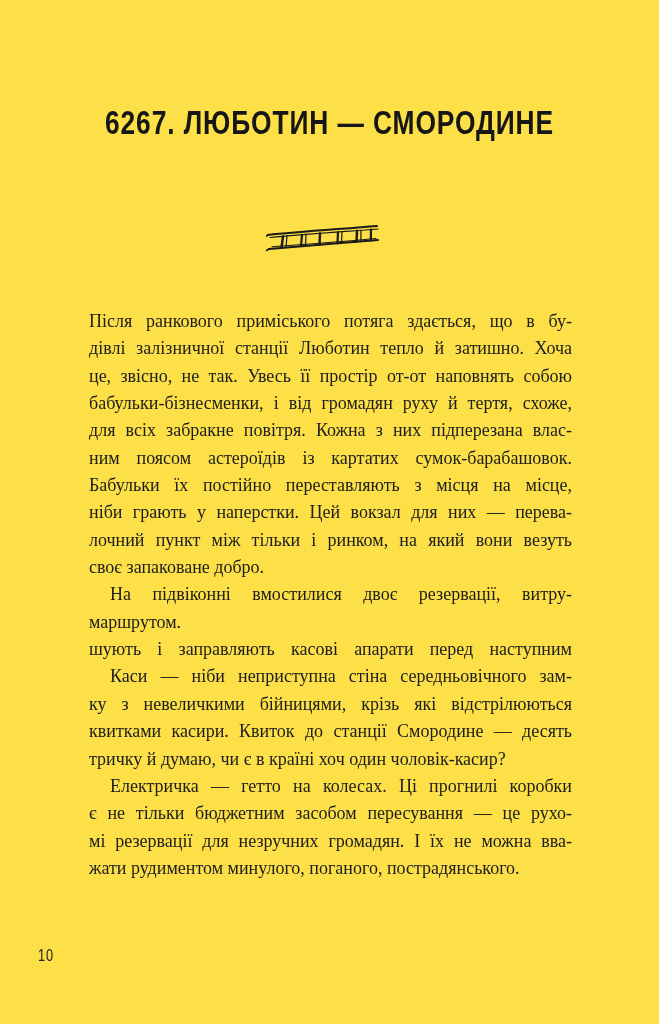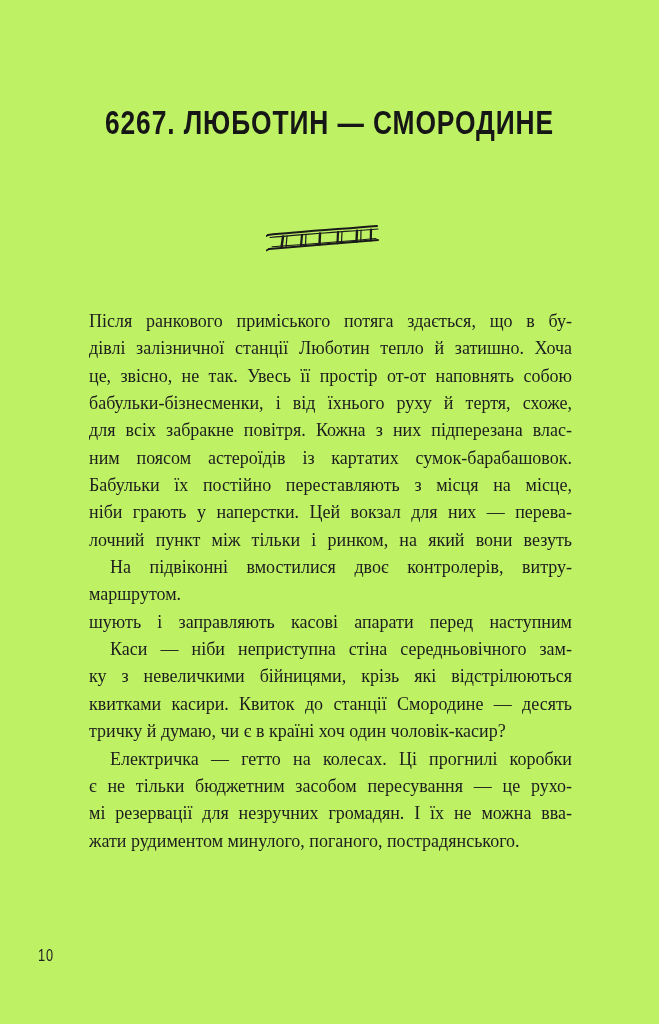--- a/index.html
+++ b/index.html
@@ -5,21 +5,21 @@
   html, body {
     margin: 0;
     padding: 0;
     background: #e8e8e8;
   }
   .page {
     position: relative;
     width: 659px;
     height: 1024px;
     margin: 0 auto;
-    background: #bef264;
+    background: #fde047;
     overflow: hidden;
     font-family: "Liberation Serif", serif;
   }
   .chapter-title {
     position: absolute;
     top: 101px;
     left: 0;
     right: 0;
     height: 44px;
     line-height: 44px;
@@ -111,29 +111,30 @@
       <path class="ink" stroke-width="1.2" d="M95,9.3 L94.8,20.5"></path>
       <path class="ink" stroke-width="2.2" d="M105,8.6 L104.8,19.6"></path>
     </svg>
   </div>
 
   <div class="text-block" id="text-block">
       <div>
         <div class="line j">Після ранкового приміського потяга здається, що в бу-</div>
         <div class="line j">дівлі залізничної станції Люботин тепло й затишно. Хоча</div>
         <div class="line j">це, звісно, не так. Увесь її простір от-от наповнять собою</div>
-        <div class="line j">бабульки-бізнесменки, і від їхнього руху й тертя, схоже,</div>
+        <div class="line j">бабульки-бізнесменки, і від громадян руху й тертя, схоже,</div>
         <div class="line j">для всіх забракне повітря. Кожна з них підперезана влас-</div>
         <div class="line j">ним поясом астероїдів із картатих сумок-барабашовок.</div>
         <div class="line j">Бабульки їх постійно переставляють з місця на місце,</div>
         <div class="line j">ніби грають у наперстки. Цей вокзал для них — перева-</div>
         <div class="line j">лочний пункт між тільки і ринком, на який вони везуть</div>
+        <div class="line last">своє запаковане добро.</div>
       </div>
       <div>
-        <div class="line j indent">На підвіконні вмостилися двоє контролерів, витру-</div>
+        <div class="line j indent">На підвіконні вмостилися двоє резервації, витру-</div>
         <div class="line last">маршрутом.</div>
         <div class="line j">шують і заправляють касові апарати перед наступним</div>
       </div>
       <div>
         <div class="line j indent">Каси — ніби неприступна стіна середньовічного зам-</div>
         <div class="line j">ку з невеличкими бійницями, крізь які відстрілюються</div>
         <div class="line j">квитками касири. Квиток до станції Смородине — десять</div>
         <div class="line last">тричку й думаю, чи є в країні хоч один чоловік-касир?</div>
       </div>
       <div>

